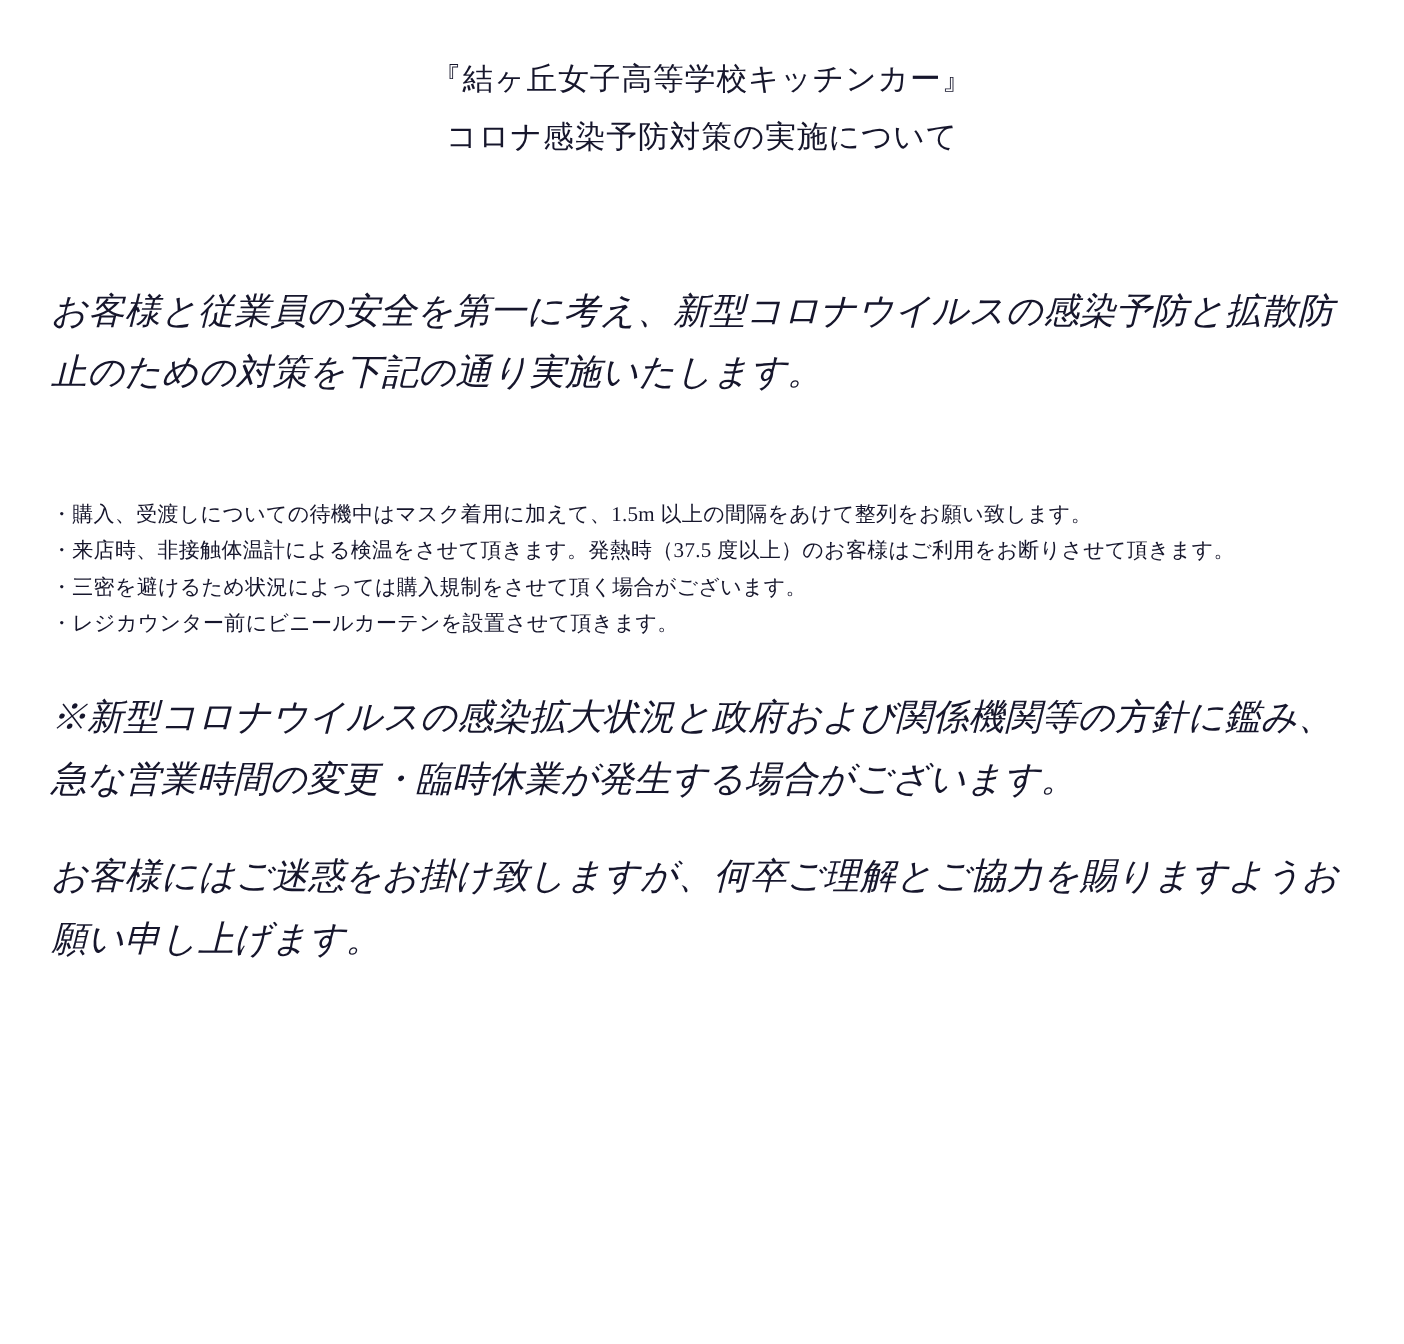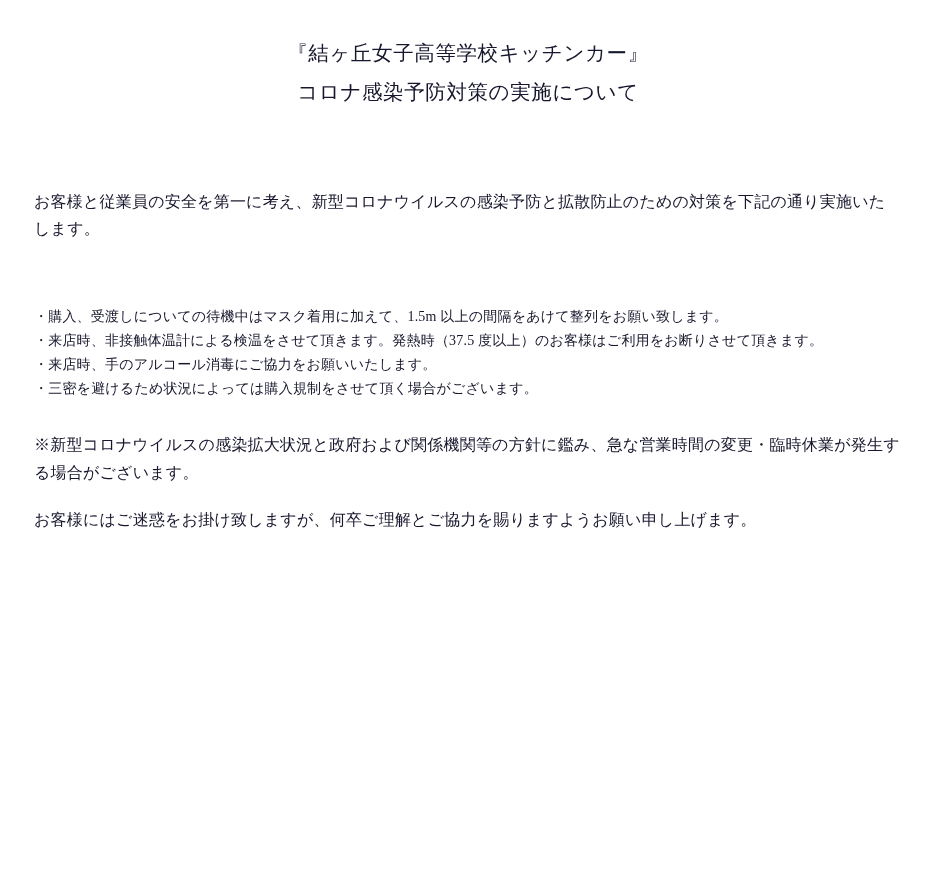--- a/index.html
+++ b/index.html
@@ -30,25 +30,26 @@
   .title-line {
     font-size: 20.5px;
     letter-spacing: 0.6px;
     color: #16162c;
   }
   .body-block {
     padding: 0 36px 0 34px;
     box-sizing: border-box;
   }
   .para {
-    font-size: 16px;
+    font-size: 24px;
     line-height: 1.72;
     letter-spacing: 0.2px;
     color: #16162c;
     text-align: left;
+    font-style: italic;
   }
   .intro {
     margin-top: 76px;
   }
   .list {
     margin-top: 62px;
   }
   .list .item {
     font-size: 14px;
     line-height: 1.72;
@@ -74,22 +75,22 @@
     <div class="title-line">コロナ感染予防対策の実施について</div>
   </div>
 
   <div class="body-block">
 
     <p class="para intro">お客様と従業員の安全を第一に考え、新型コロナウイルスの感染予防と拡散防止のための対策を下記の通り実施いたします。</p>
 
     <div class="list">
       <p class="item">・購入、受渡しについての待機中はマスク着用に加えて、1.5m 以上の間隔をあけて整列をお願い致します。</p>
       <p class="item">・来店時、非接触体温計による検温をさせて頂きます。発熱時（37.5 度以上）のお客様はご利用をお断りさせて頂きます。</p>
-      <p class="item">・来店時、手のアルコール消毒にご協力をお願いいたします。</p>
       <p class="item">・三密を避けるため状況によっては購入規制をさせて頂く場合がございます。</p>
+      <p class="item">・レジカウンター前にビニールカーテンを設置させて頂きます。</p>
     </div>
 
     <p class="para notice">※新型コロナウイルスの感染拡大状況と政府および関係機関等の方針に鑑み、急な営業時間の変更・臨時休業が発生する場合がございます。</p>
 
     <p class="para closing">お客様にはご迷惑をお掛け致しますが、何卒ご理解とご協力を賜りますようお願い申し上げます。</p>
 
   </div>
 </div>
 
 </body></html>

